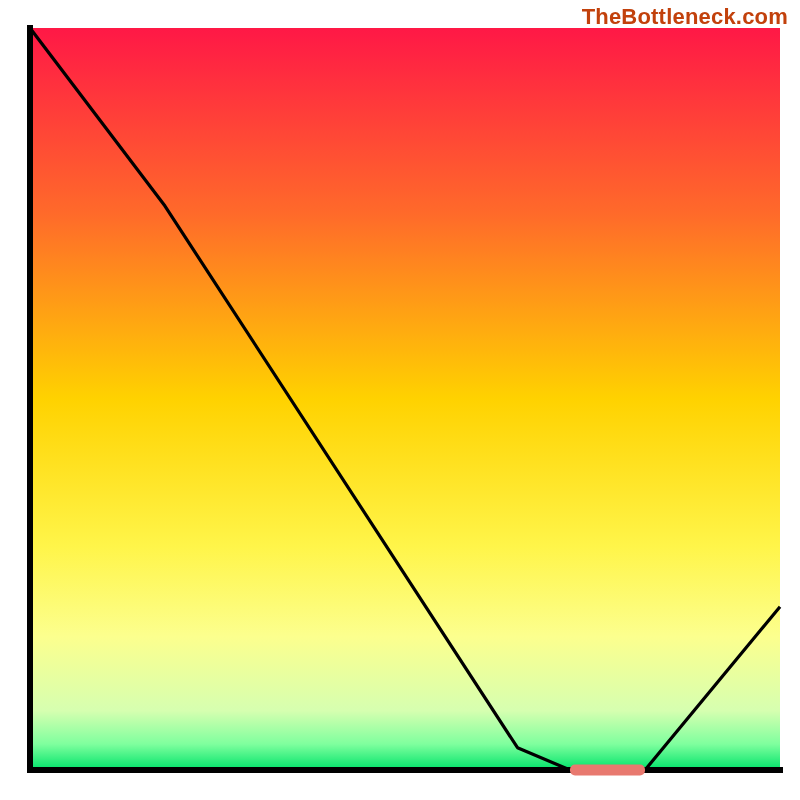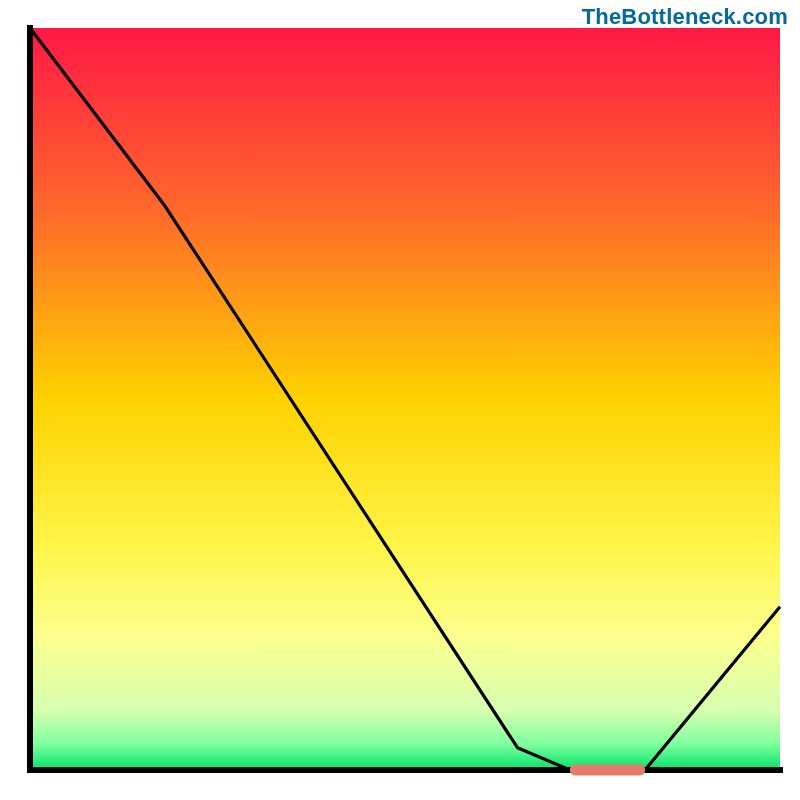--- a/index.html
+++ b/index.html
@@ -15,21 +15,21 @@
     position: relative;
     width: 800px;
     height: 800px;
   }
   .watermark {
     position: absolute;
     top: 4px;
     right: 12px;
     font-size: 22px;
     font-weight: 600;
-    color: #0369a1;
+    color: #c2410c;
     letter-spacing: 0.2px;
     user-select: none;
   }
   svg {
     display: block;
   }
 </style>
 </head>
 <body>
 

